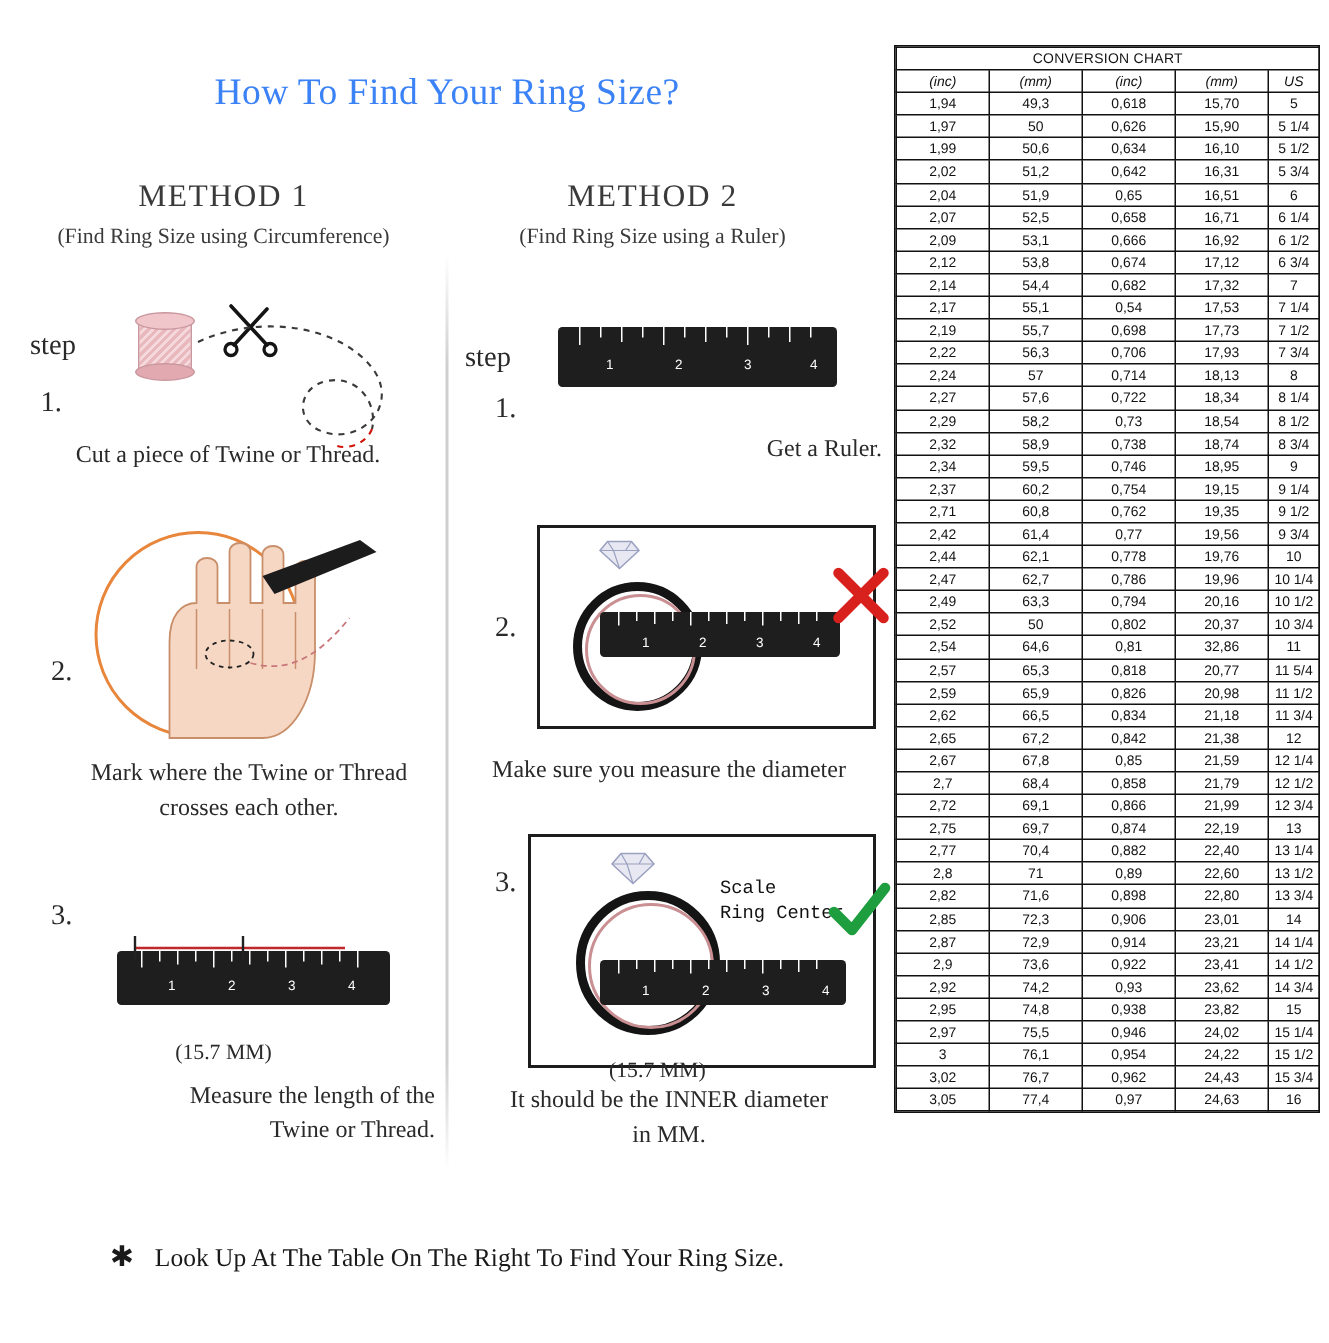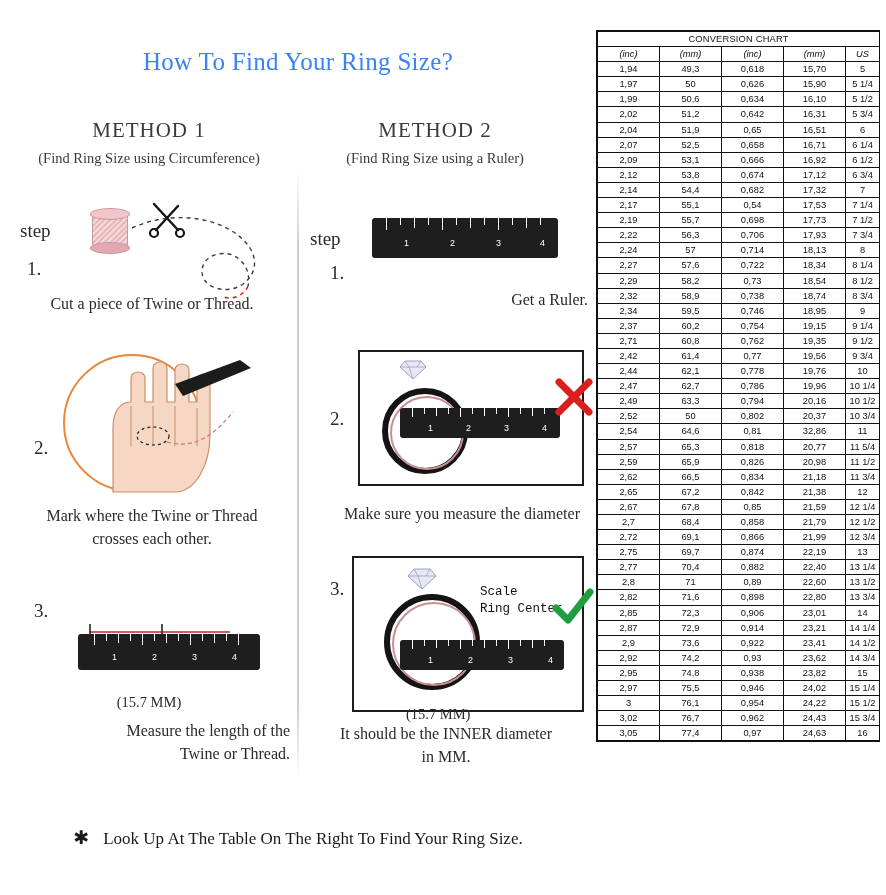--- a/index.html
+++ b/index.html
@@ -189,21 +189,21 @@
           <line x1="98" y1="56" x2="98" y2="96"></line>
           <line x1="120" y1="56" x2="120" y2="96"></line>
           <line x1="142" y1="58" x2="142" y2="96"></line>
         </g>
         <ellipse cx="98" cy="86" rx="16" ry="9" fill="none" stroke="#222" stroke-width="1.2" stroke-dasharray="3,3"></ellipse>
         <path d="M112,92 C140,100 160,84 178,62" fill="none" stroke="#c9767b" stroke-width="1.2" stroke-dasharray="4,3"></path>
         <path d="M120,34 L185,10 L196,18 L128,46 Z" fill="#1c1c1c"></path>
       </svg>
     </div>
 
-    <div class="caption" style="left:14px;top:504px;width:276px;"><span>Mark where the Twine or Thread<br>crosses each other.</span></div>
+    <div class="caption" style="left:28px;top:504px;width:276px;"><span>Mark where the Twine or Thread<br>crosses each other.</span></div>
 
     <div class="ruler" style="left:78px;top:634px;width:182px;height:36px;">
       <div class="tickrow">
         <div class="tick" style="left:16px;height:11px;"></div>
         <div class="tick" style="left:28px;height:7px;"></div>
         <div class="tick" style="left:40px;height:9px;"></div>
         <div class="tick" style="left:52px;height:7px;"></div>
         <div class="tick" style="left:64px;height:11px;"></div>
         <div class="tick" style="left:76px;height:7px;"></div>
         <div class="tick" style="left:88px;height:9px;"></div>
@@ -286,21 +286,21 @@
           <div class="num" style="left:142px;top:15px;">4</div>
         </div>
       </div>
     </div>
     <svg class="mark-x" style="left:552px;top:374px;width:44px;height:46px;" viewBox="0 0 44 46">
       <g stroke="#d8201c" stroke-width="7" stroke-linecap="round">
         <line x1="7" y1="8" x2="37" y2="38"></line>
         <line x1="37" y1="8" x2="7" y2="38"></line>
       </g>
     </svg>
-    <div class="caption" style="left:300px;top:502px;width:292px;padding-left:16px;">Make sure you measure the diameter</div>
+    <div class="caption" style="left:300px;top:502px;width:292px;">Make sure you measure the diameter</div>
 
     <div class="photo-card" style="left:352px;top:556px;width:228px;height:152px;">
       <svg class="gem" style="left:50px;top:8px;width:36px;height:26px;" viewBox="0 0 36 26">
         <path d="M4,10 L10,3 L26,3 L32,10 L18,23 Z" fill="#e8e8f2" stroke="#9aa0c0" stroke-width="1"></path>
         <path d="M4,10 L32,10 M10,3 L14,10 L18,23 M26,3 L22,10" fill="none" stroke="#9aa0c0" stroke-width=".8"></path>
       </svg>
       <div class="ring-black" style="left:30px;top:36px;width:84px;height:84px;"></div>
       <div class="ring-pink" style="left:38px;top:44px;width:80px;height:80px;"></div>
       <div class="ruler" style="left:46px;top:82px;width:164px;height:30px;">
         <div class="tickrow">

